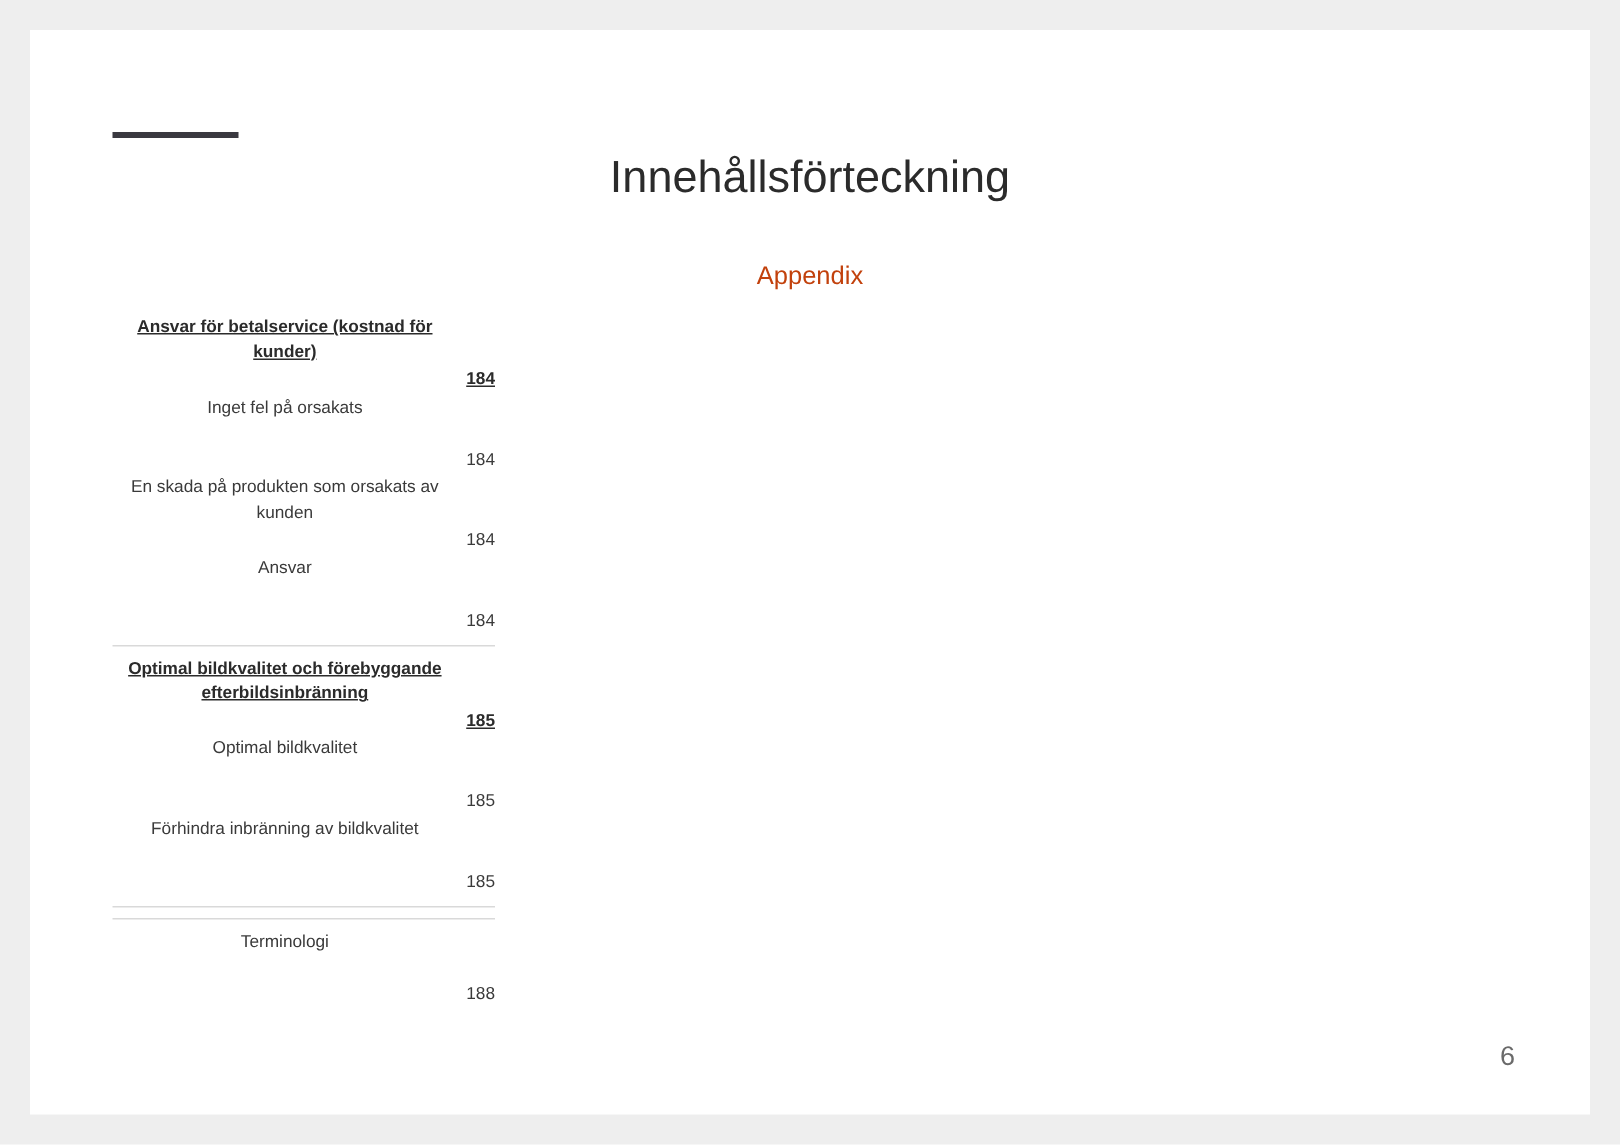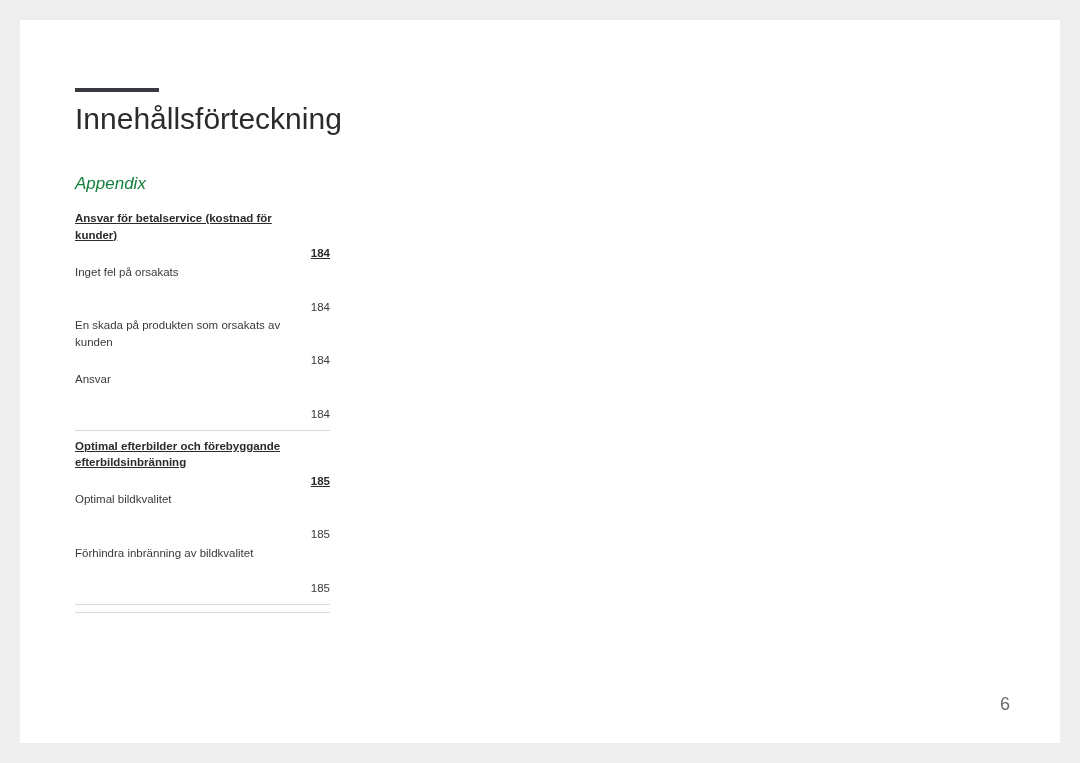--- a/index.html
+++ b/index.html
@@ -15,40 +15,40 @@
       display: flex;
       align-items: center;
       justify-content: center;
     }
     .page {
       width: 1040px;
       height: 723px;
       background: #ffffff;
       position: relative;
       padding: 68px 55px 30px 55px;
+      text-align: center;
     }
     .accent-bar {
       width: 84px;
       height: 4px;
       background: #3a3940;
       margin-bottom: 10px;
     }
     .main-title {
       font-size: 30px;
       font-weight: 400;
       color: #2b2b2b;
       letter-spacing: 0;
       margin-bottom: 38px;
     }
     .section-title {
       font-size: 17px;
-      color: #15803d;
+      color: #c2410c;
       margin-bottom: 16px;
       font-weight: 400;
-      font-style: italic;
     }
     .toc-column {
       width: 255px;
     }
     .toc-entry {
       display: flex;
       justify-content: space-between;
       align-items: flex-start;
       font-size: 11.5px;
       line-height: 1.45;
@@ -101,28 +101,32 @@
       <div class="toc-entry">
         <span class="toc-label">En skada på produkten som orsakats av kunden</span>
         <span class="toc-page">184</span>
       </div>
       <div class="toc-entry">
         <span class="toc-label">Ansvar</span>
         <span class="toc-page">184</span>
       </div>
       <hr class="toc-separator">
       <div class="toc-entry bold">
-        <span class="toc-label">Optimal efterbilder och förebyggande efterbildsinbränning</span>
+        <span class="toc-label">Optimal bildkvalitet och förebyggande efterbildsinbränning</span>
         <span class="toc-page">185</span>
       </div>
       <div class="toc-entry">
         <span class="toc-label">Optimal bildkvalitet</span>
         <span class="toc-page">185</span>
       </div>
       <div class="toc-entry">
         <span class="toc-label">Förhindra inbränning av bildkvalitet</span>
         <span class="toc-page">185</span>
       </div>
       <hr class="toc-separator">
       <hr class="toc-separator">
+      <div class="toc-entry">
+        <span class="toc-label">Terminologi</span>
+        <span class="toc-page">188</span>
+      </div>
     </div>
   <div class="page-number">6</div>
 </div>
 
 </body></html>

